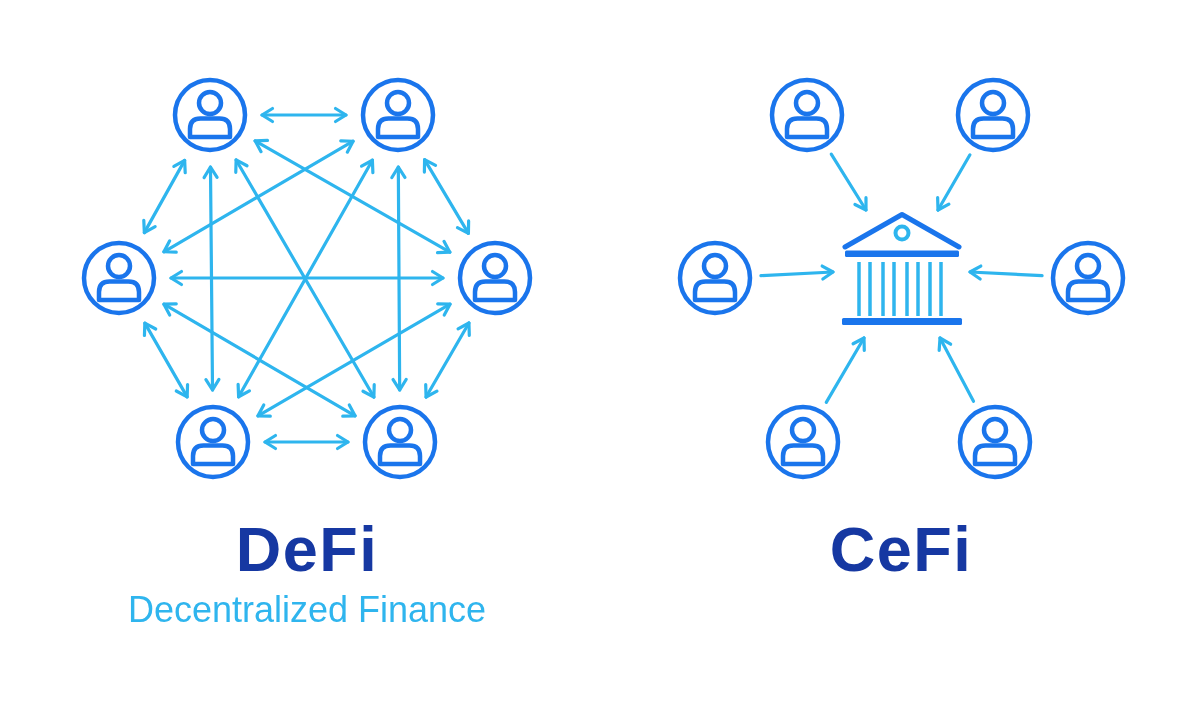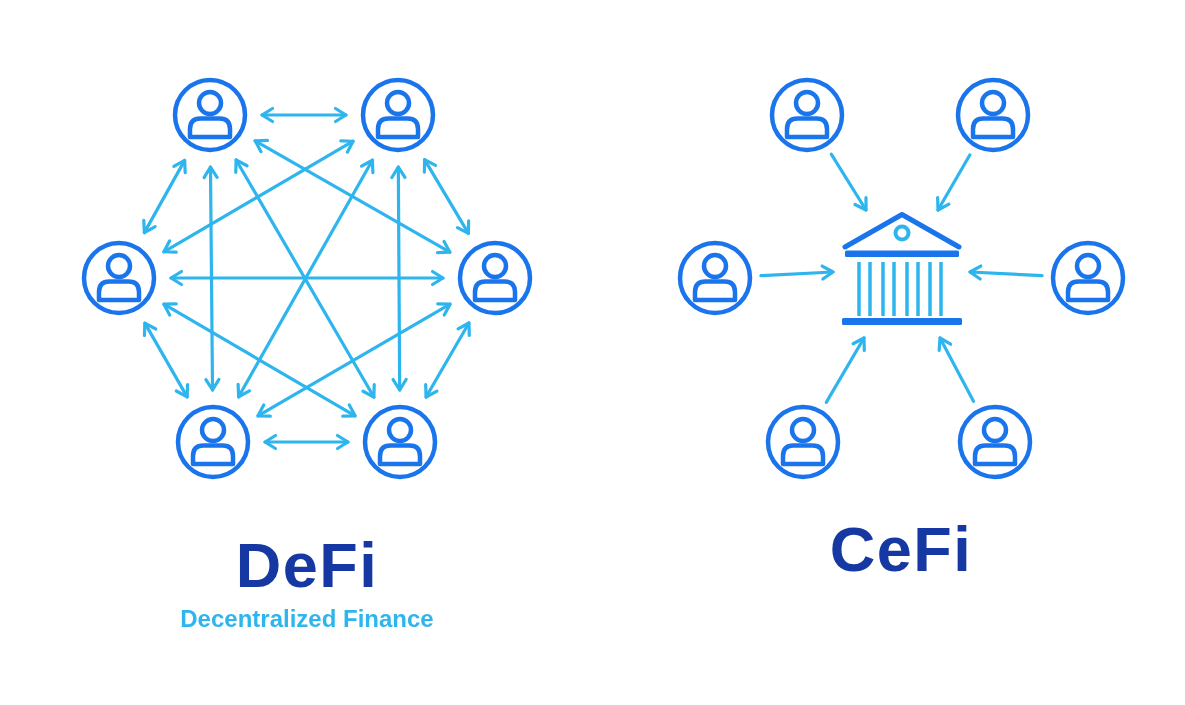--- a/index.html
+++ b/index.html
@@ -1,22 +1,22 @@
 <!DOCTYPE html>
 <html style="--title-navy: #1638a2; --subtitle-cyan: #2fb5ee;"><head>
 <meta charset="utf-8">
 <style>
   html,body{margin:0;padding:0;background:#ffffff;}
   body{width:1185px;height:705px;overflow:hidden;}
   .canvas{position:relative;width:1185px;height:705px;font-family:"Liberation Sans",sans-serif;background:#ffffff;}
   svg.diagram{position:absolute;left:0;top:0;width:1185px;height:705px;display:block;}
   .caption{position:absolute;text-align:center;}
   .caption .title{margin:0;font-weight:bold;font-size:63px;line-height:1.05;letter-spacing:1.5px;color:var(--title-navy,#1638a2);}
-  .caption .subtitle{margin:7px 0 0 0;font-weight:700;font-size:24px;line-height:1.15;color:var(--subtitle-cyan,#2fb5ee);}
-  #caption-defi{left:80px;top:532px;width:454px;}
+  .caption .subtitle{margin:7px 0 0 0;font-weight:400;font-size:36px;line-height:1.15;color:var(--subtitle-cyan,#2fb5ee);}
+  #caption-defi{left:80px;top:516px;width:454px;}
   #caption-cefi{left:655px;top:516px;width:492px;}
 </style>
 </head>
 <body>
 
 <div class="canvas">
 
   <svg id="diagram" class="diagram" viewBox="0 0 1185 705" xmlns="http://www.w3.org/2000/svg" xmlns:xlink="http://www.w3.org/1999/xlink">
       <defs>
         <marker id="ah" viewBox="0 0 18 18" refX="14" refY="9" markerWidth="18" markerHeight="18" markerUnits="userSpaceOnUse" orient="auto-start-reverse">

